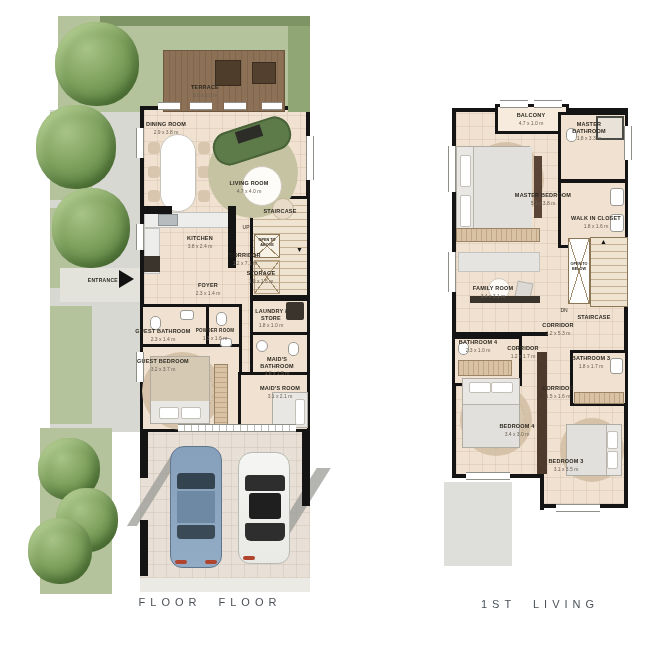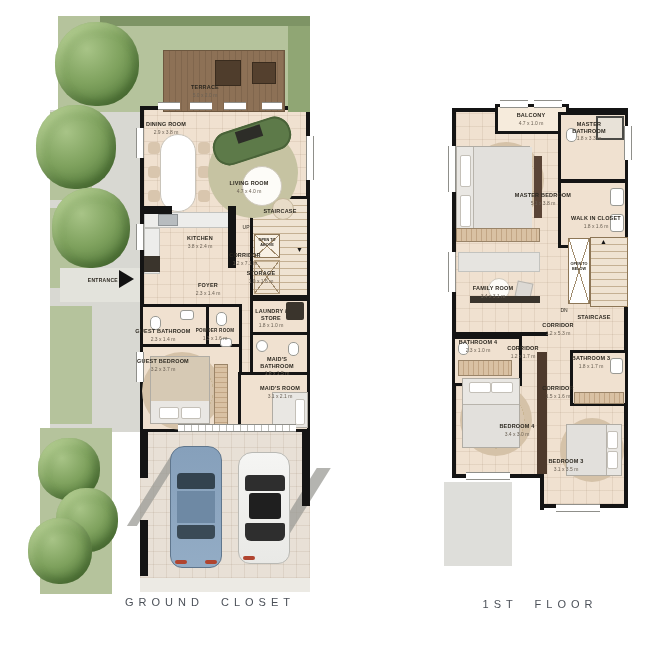--- a/index.html
+++ b/index.html
@@ -215,21 +215,21 @@
   </div>
   <div class="rl" style="left:250px;top:356px;width:54px;">
     <div class="n">MAID'S BATHROOM</div>
     <div class="d">1.8 x 1.5 m</div>
   </div>
   <div class="rl" style="left:248px;top:385px;width:64px;">
     <div class="n">MAID'S ROOM</div>
     <div class="d">3.1 x 2.1 m</div>
   </div>
 
-  <div class="abs title" style="left:110px;top:596px;width:200px;">GROUND CLOSET</div>
+  <div class="abs title" style="left:110px;top:596px;width:200px;">FLOOR FLOOR</div>
 
   <div class="abs" style="left:452px;top:108px;width:176px;height:400px;background:#f0e1d0;border:4px solid #141414;z-index:5;">
     <div class="tiles" style="position:absolute;left:0;top:0;right:0;bottom:0;"></div>
   </div>
   <div class="abs" style="left:452px;top:474px;width:92px;height:36px;background:#ffffff;border-top:4px solid #141414;border-right:4px solid #141414;z-index:11;"></div>
   <div class="abs" style="left:444px;top:482px;width:68px;height:84px;background:#dededa;z-index:12;"></div>
 
   <div class="abs room" style="left:495px;top:104px;width:74px;height:30px;background:#f6ebdc;"></div>
   <div class="abs room" style="left:558px;top:112px;width:70px;height:70px;"></div>
   <div class="abs room" style="left:558px;top:180px;width:70px;height:68px;"></div>
@@ -335,15 +335,15 @@
   </div>
   <div class="rl" style="left:487px;top:423px;width:60px;">
     <div class="n">BEDROOM 4</div>
     <div class="d">3.4 x 3.0 m</div>
   </div>
   <div class="rl" style="left:536px;top:458px;width:60px;">
     <div class="n">BEDROOM 3</div>
     <div class="d">3.1 x 3.5 m</div>
   </div>
 
-  <div class="abs title" style="left:460px;top:598px;width:160px;">1ST FLOOR</div>
+  <div class="abs title" style="left:460px;top:598px;width:160px;">1ST LIVING</div>
 
 </div>
 
 </body></html>

